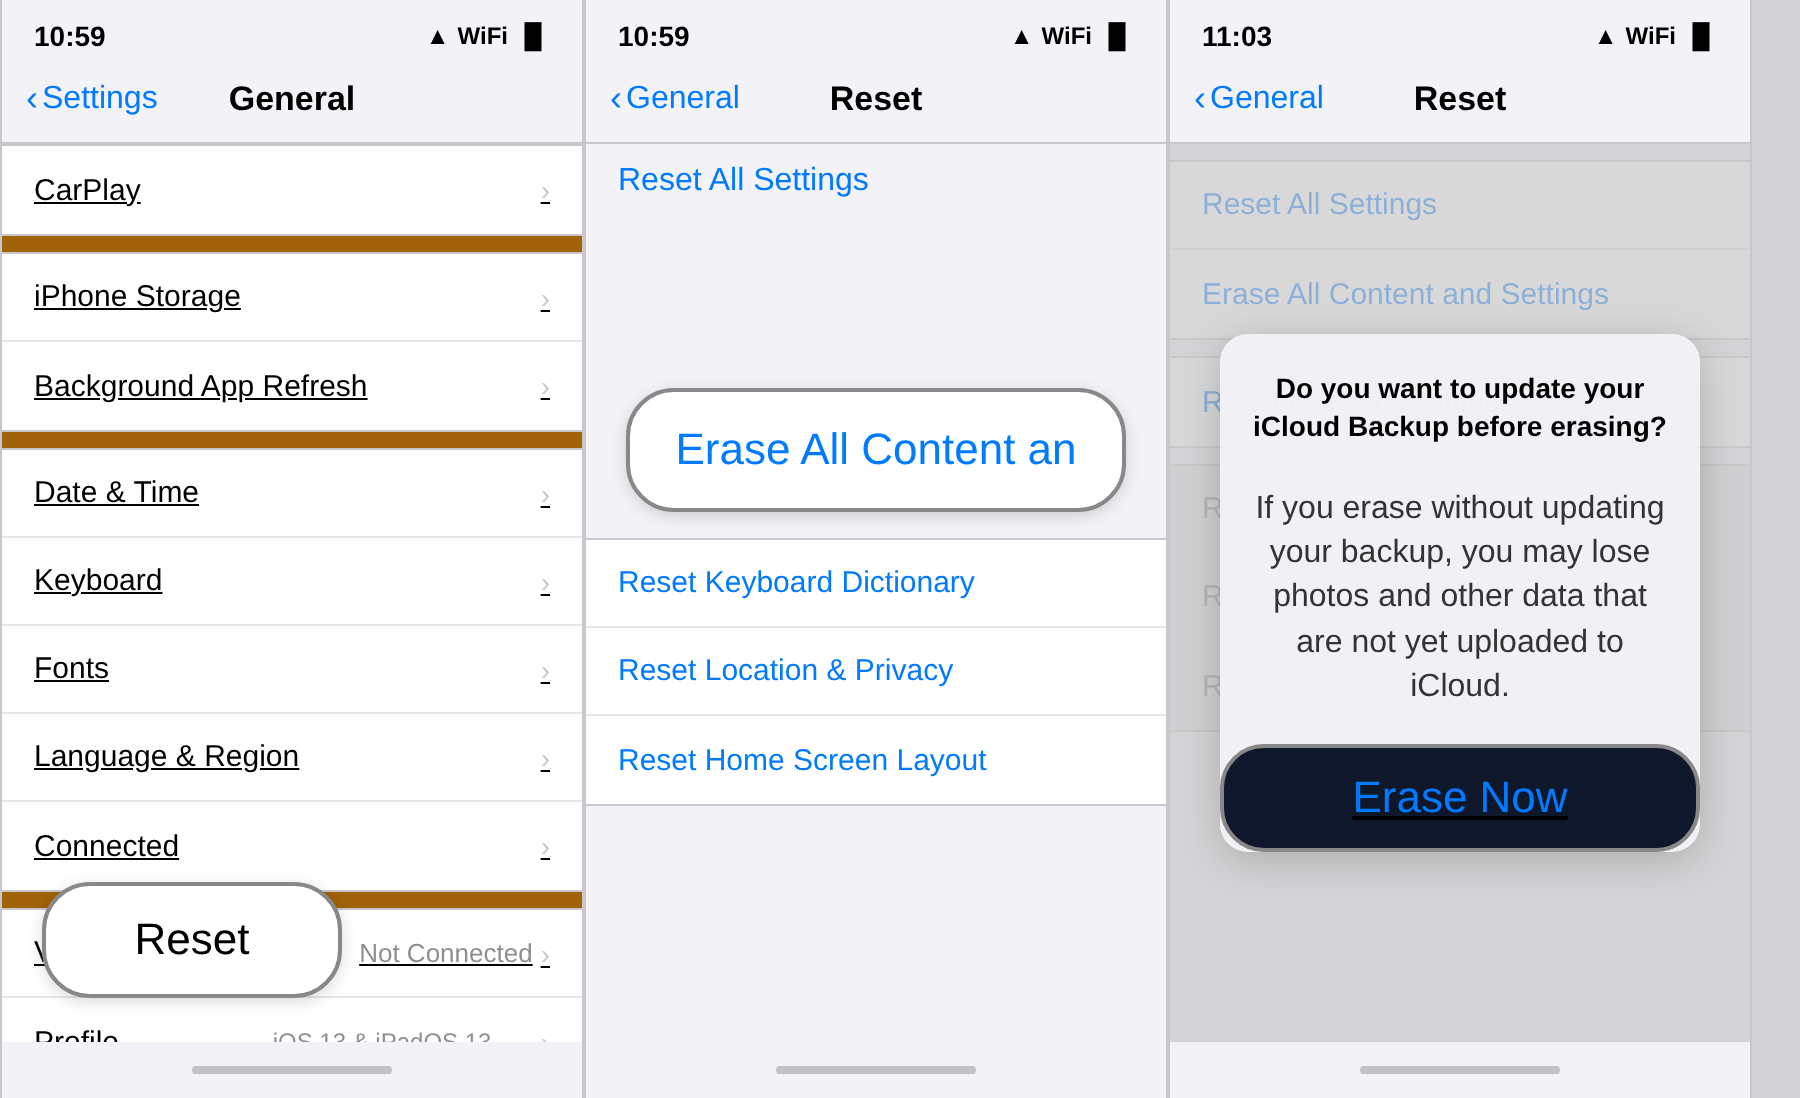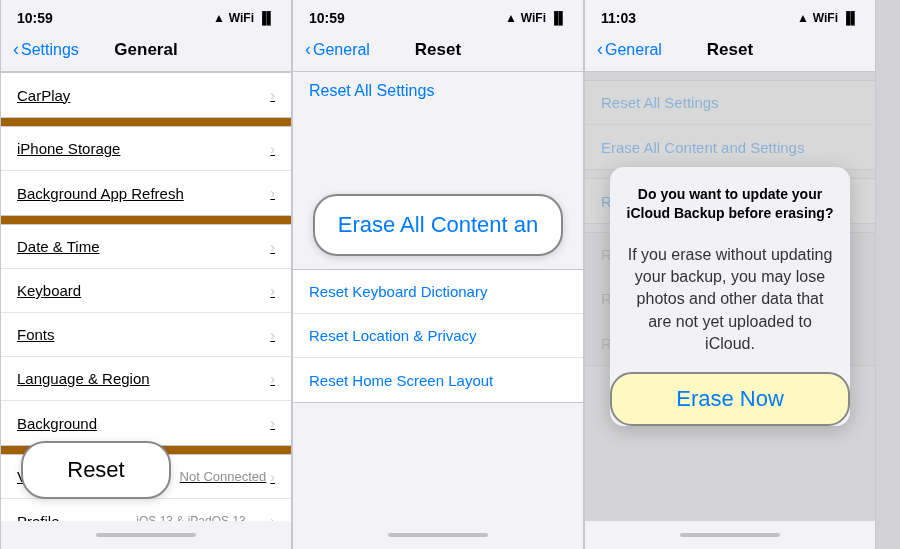--- a/index.html
+++ b/index.html
@@ -194,30 +194,31 @@
       margin-bottom: 22px;
       line-height: 1.3;
     }
     .dialog-message {
       font-size: 16px;
       color: #333;
       line-height: 1.4;
       margin-bottom: 16px;
     }
     .dialog-erase-btn {
-      background: #fef9c3;
+      background: #0f172a;
       border: 2px solid #888;
       border-radius: 22px;
       padding: 12px 20px;
       margin: 0 -16px;
       width: calc(100% + 32px);
       display: flex;
       align-items: center;
       justify-content: center;
       margin-bottom: 0;
+      text-decoration: underline;
     }
     .dialog-erase-text {
       font-size: 22px;
       color: #007aff;
       font-weight: 400;
     }
 
     .section-divider {
       height: 8px;
       background: #f2f2f7;
@@ -293,21 +294,21 @@
           <span class="chevron">›</span>
         </div>
       </div>
       <div class="list-item">
         <span class="list-item-left">Language &amp; Region</span>
         <div class="list-item-right">
           <span class="chevron">›</span>
         </div>
       </div>
       <div class="list-item">
-        <span class="list-item-left">Background</span>
+        <span class="list-item-left">Connected</span>
         <div class="list-item-right">
           <span class="chevron">›</span>
         </div>
       </div>
     </div>
 
     <div class="section-group">
       <div class="list-item">
         <span class="list-item-left">VPN</span>
         <div class="list-item-right">

